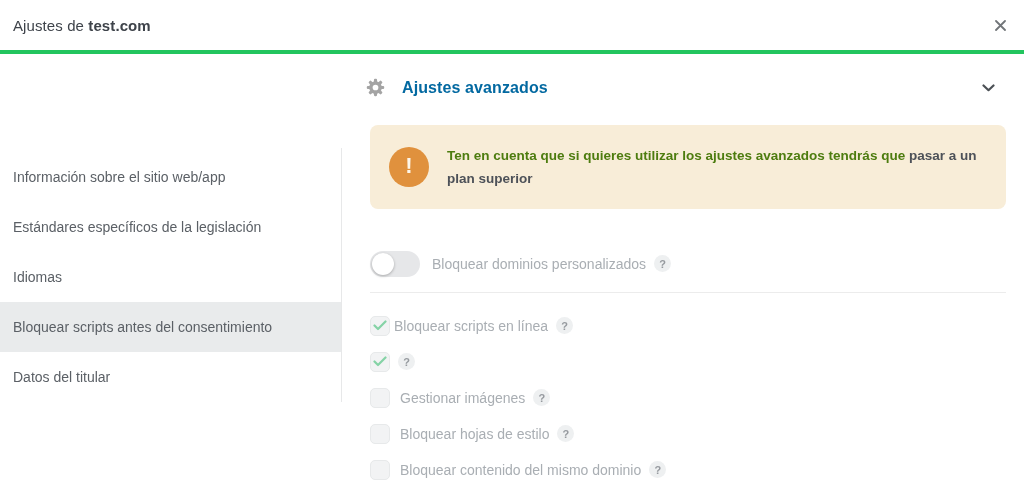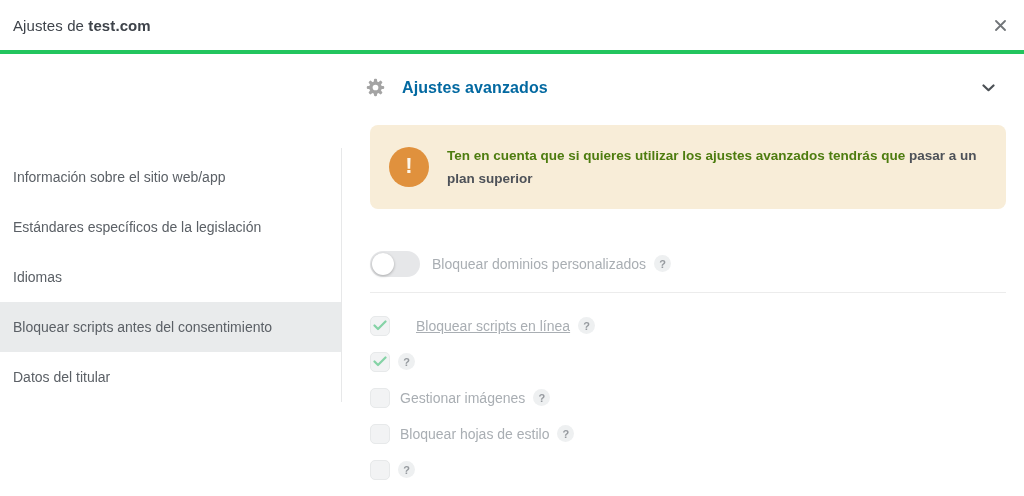--- a/index.html
+++ b/index.html
@@ -115,21 +115,21 @@
 
       <hr class="rule">
 
       <div class="cb-list">
           <div class="cb-row">
             <span class="cb-box">
               <svg width="14" height="11" viewBox="0 0 14 11">
                 <polyline points="1.5,5.5 5,9 12.5,1.5" fill="none" stroke="#85d3a6" stroke-width="2.2" stroke-linecap="round" stroke-linejoin="round"></polyline>
               </svg>
             </span>
-            <span class="g-label" style="margin-left: 26px; text-decoration: underline;">Bloquear scripts en línea</span>
+            <span class="g-label" style="margin-left: 4px;">Bloquear scripts en línea</span>
             <span class="help">?</span>
           </div>
           <div class="cb-row">
             <span class="cb-box">
               <svg width="14" height="11" viewBox="0 0 14 11">
                 <polyline points="1.5,5.5 5,9 12.5,1.5" fill="none" stroke="#85d3a6" stroke-width="2.2" stroke-linecap="round" stroke-linejoin="round"></polyline>
               </svg>
             </span>
             <span class="help">?</span>
           </div>
@@ -138,19 +138,20 @@
             <span class="g-label" style="margin-left: 10px;">Gestionar imágenes</span>
             <span class="help">?</span>
           </div>
           <div class="cb-row">
             <span class="cb-box"></span>
             <span class="g-label" style="margin-left: 10px;">Bloquear hojas de estilo</span>
             <span class="help">?</span>
           </div>
           <div class="cb-row">
             <span class="cb-box"></span>
+            <span class="g-label" style="margin-left: 10px;">Bloquear contenido del mismo dominio</span>
             <span class="help">?</span>
           </div>
         </div>
 
     </main>
   </div>
 </div>
 
 </body></html>

